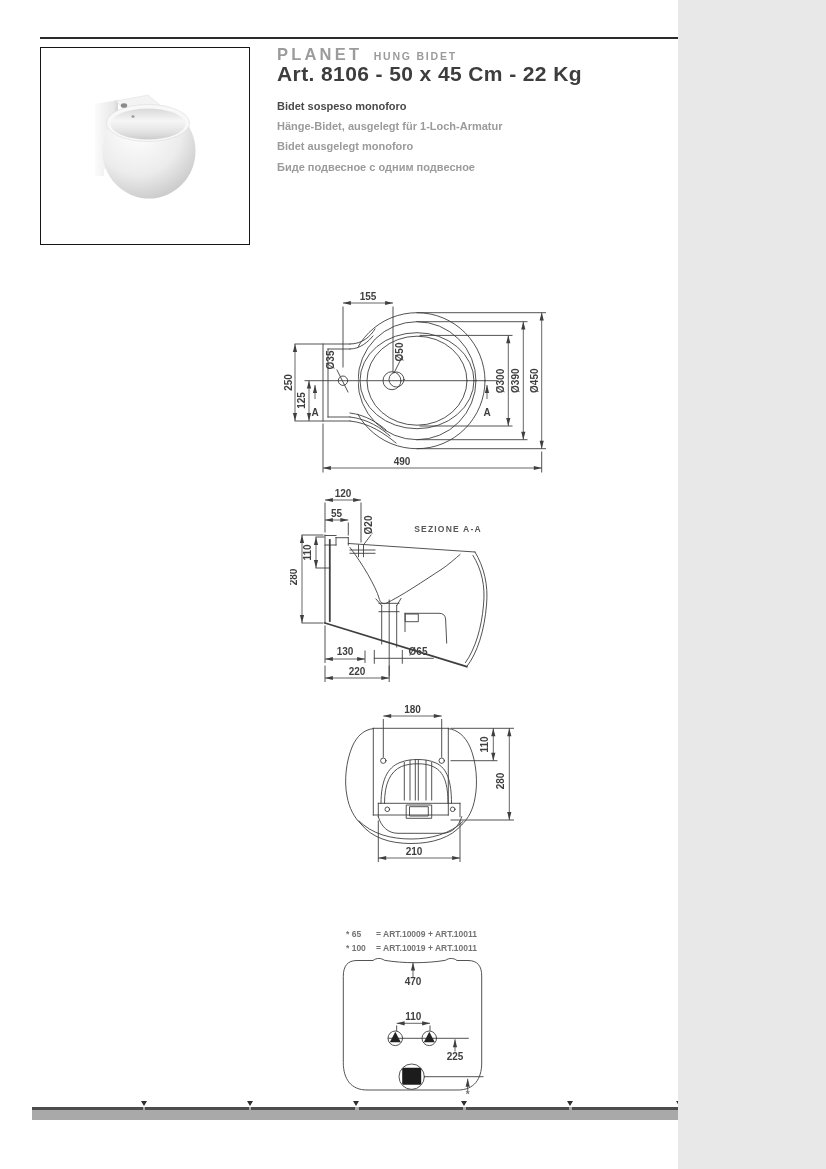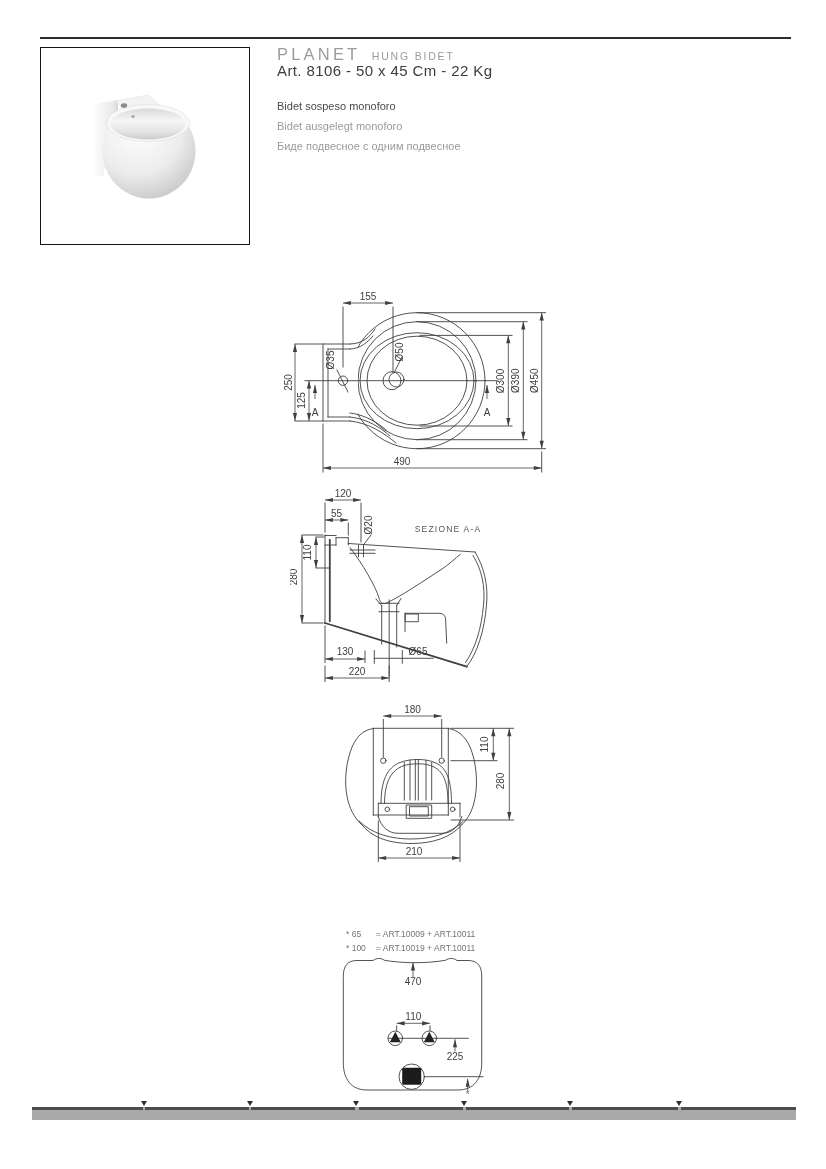--- a/index.html
+++ b/index.html
@@ -1,25 +1,25 @@
 <!DOCTYPE html>
 <html><head>
 <meta charset="utf-8">
 <style>
   html,body{margin:0;padding:0;background:#e8e8e8;}
-  #page{position:relative;width:826px;height:1169px;background:#ffffff;overflow:hidden;
-        font-family:"Liberation Sans",sans-serif;}
+  #page{position:relative;width:678px;height:1169px;background:#ffffff;overflow:hidden;
+        font-family:"Liberation Sans",sans-serif;font-weight:bold;}
   .abs{position:absolute;}
   
   #toprule{left:40px;top:37px;width:751px;height:2px;background:#2b2b2b;}
   #photo-box{left:40px;top:47px;width:208px;height:196px;border:1.3px solid #161616;background:#fff;}
   #brand-row{left:277px;top:45px;white-space:nowrap;}
   #brand{font-size:16.5px;letter-spacing:3.2px;color:#9b9b9b;display:inline-block;}
   #brand-cat{font-size:10.5px;letter-spacing:1.8px;color:#9b9b9b;display:inline-block;margin-left:7px;}
-  #article{left:277px;top:62px;font-size:15px;letter-spacing:.4px;color:#3d3d3d;white-space:nowrap;}
+  #article{left:277px;top:62px;font-size:21px;letter-spacing:.4px;color:#3d3d3d;white-space:nowrap;}
   #descs{left:277px;top:96px;}
   #descs .d{font-size:11px;line-height:20.2px;color:#9b9b9b;white-space:nowrap;}
   #descs .d.first{color:#4a4a4a;}
   
   .ln{stroke:#3f3f3f;stroke-width:.9;fill:none;stroke-linecap:square;stroke-linejoin:round;}
   .lt{stroke:#3f3f3f;stroke-width:1.8;fill:none;stroke-linecap:square;}
   .dim{stroke:#3f3f3f;stroke-width:.8;fill:none;}
   svg text{fill:#3f3f3f;font-size:10px;font-family:"Liberation Sans",sans-serif;}
   text.mid{text-anchor:middle;}
   text.sec{font-size:8.5px;letter-spacing:1.2px;fill:#565656;}
@@ -70,20 +70,21 @@
     </svg>
   </div>
 
   <div class="abs" id="brand-row">
     <span id="brand">PLANET</span>
     <span id="brand-cat">HUNG BIDET</span>
   </div>
   <div class="abs" id="article">Art. 8106 - 50 x 45 Cm - 22 Kg</div>
   <div class="abs" id="descs">
     <div class="d first">Bidet sospeso monoforo</div>
+    <div class="d">Hänge-Bidet, ausgelegt für 1-Loch-Armatur</div>
     <div class="d">Bidet ausgelegt monoforo</div>
     <div class="d">Биде подвесное с одним подвесное</div>
   </div>
 
   <svg class="abs" style="left:280px;top:282px" width="270" height="196" viewBox="0 0 270 196">
     <defs>
       <marker id="mE" markerWidth="9" markerHeight="6" refX="8.4" refY="3" orient="auto" markerUnits="userSpaceOnUse">
         <path d="M0.5,0.9 L8.5,3 L0.5,5.1 Z" fill="#3f3f3f"></path>
       </marker>
       <marker id="mS" markerWidth="9" markerHeight="6" refX="0.6" refY="3" orient="auto" markerUnits="userSpaceOnUse">

